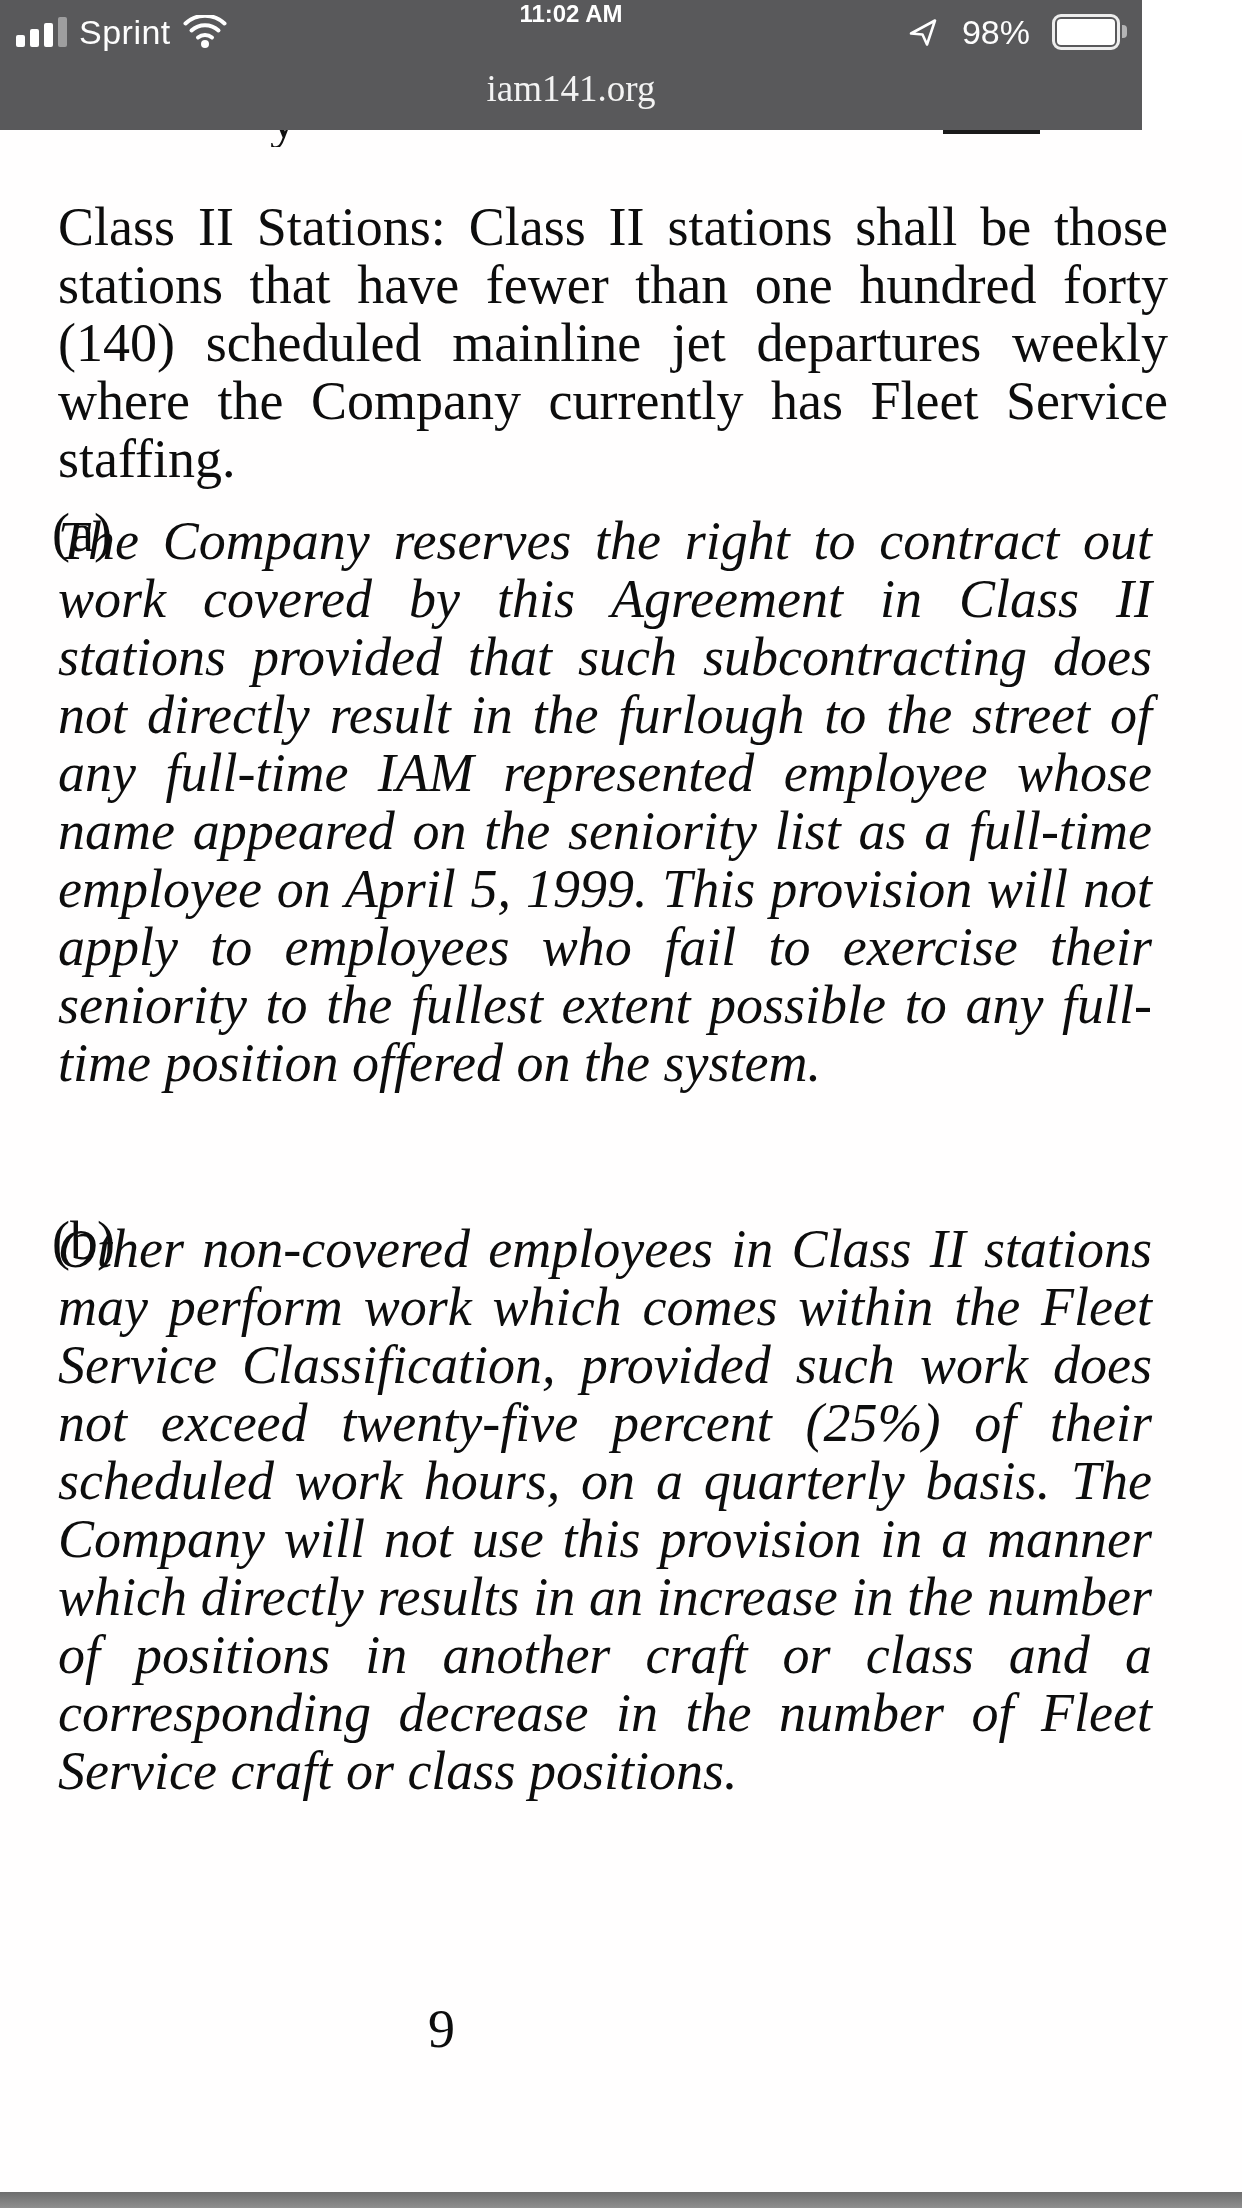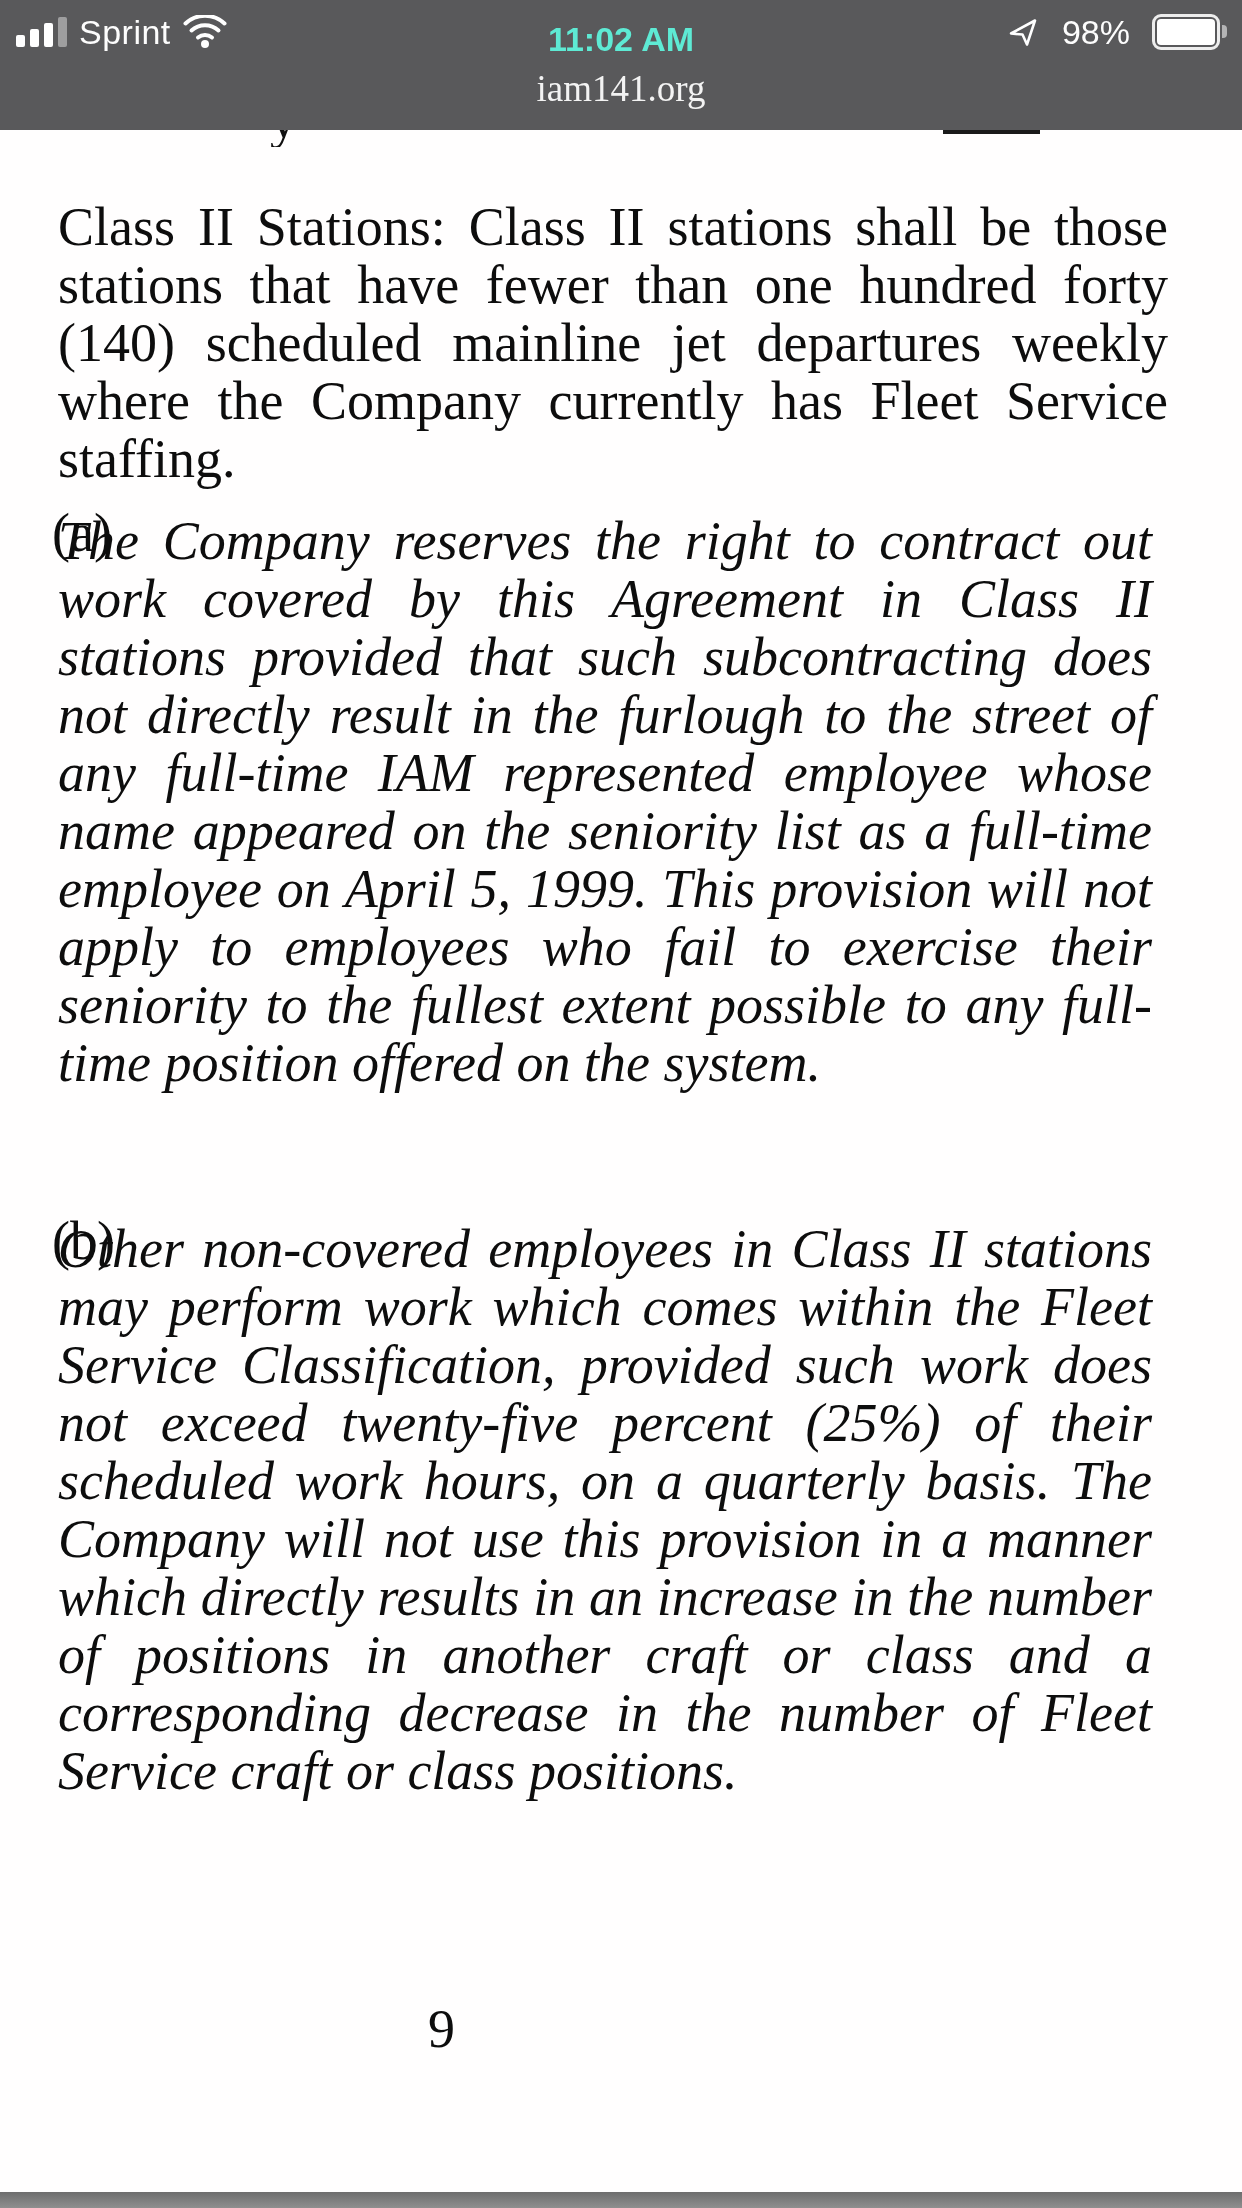--- a/index.html
+++ b/index.html
@@ -1,29 +1,29 @@
 <!DOCTYPE html>
 <html><head>
 <meta charset="utf-8">
 <style>
   html,body{margin:0;padding:0;background:#ffffff;}
   .screen{position:relative;width:1242px;height:2208px;overflow:hidden;background:#ffffff;
           font-family:"Liberation Sans",sans-serif;}
 
   
-  .status-bar{position:absolute;top:0;left:0;width:1242px;height:130px;background:#59595b;color:#ffffff;}
+  .status-bar{position:absolute;top:0;left:0;width:1142px;height:130px;background:#59595b;color:#ffffff;}
   .status-left{position:absolute;left:16px;top:10px;height:44px;display:flex;align-items:center;gap:12px;}
   .signal{display:flex;align-items:flex-end;gap:5px;height:32px;padding-bottom:2px;}
   .signal i{display:block;width:9px;border-radius:2px;background:#ffffff;}
   .signal i:nth-child(1){height:12px;}
   .signal i:nth-child(2){height:18px;}
   .signal i:nth-child(3){height:24px;}
   .signal i:nth-child(4){height:30px;background:rgba(255,255,255,0.42);}
   .carrier{font-size:34px;font-weight:400;letter-spacing:.5px;color:#fdfdfd;}
-  .status-time{position:absolute;left:0;right:0;top:20px;text-align:center;font-size:34px;font-weight:600;color:#5eead4;}
+  .status-time{position:absolute;left:0;right:0;top:0;text-align:center;font-size:24px;font-weight:600;color:#ffffff;}
   .status-right{position:absolute;right:14px;top:10px;height:44px;display:flex;align-items:center;gap:22px;}
   .pct{font-size:34px;color:#fdfdfd;}
   .battery{position:relative;width:62px;height:30px;border:3px solid #ededed;border-radius:9px;margin-right:8px;}
   .battery .level{position:absolute;top:2px;bottom:2px;left:2px;right:2px;background:#ffffff;border-radius:4px;}
   .battery::after{content:"";position:absolute;right:-10px;top:8px;width:5px;height:13px;
                   background:rgba(255,255,255,0.55);border-radius:0 4px 4px 0;}
   .url-row{position:absolute;left:0;right:0;top:58px;height:60px;display:flex;align-items:center;justify-content:center;}
   .url-label{font-size:37px;color:#f3f3f3;font-family:Liberation Serif, serif;}
 
   

